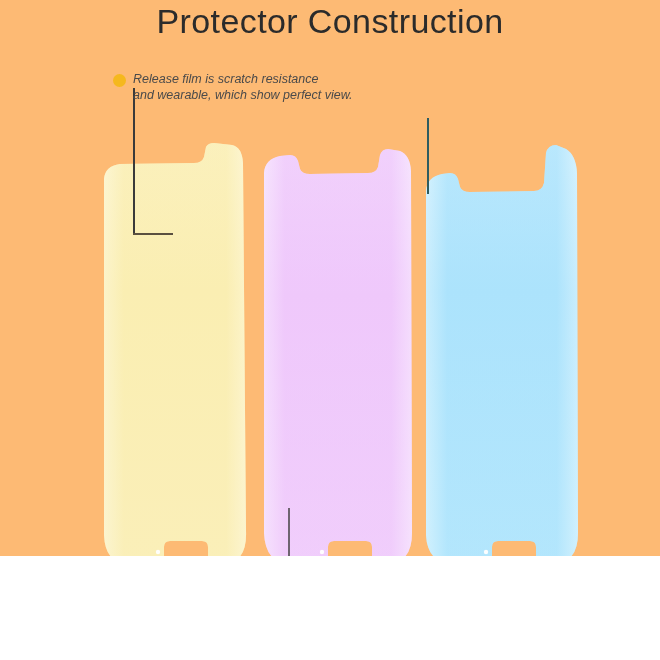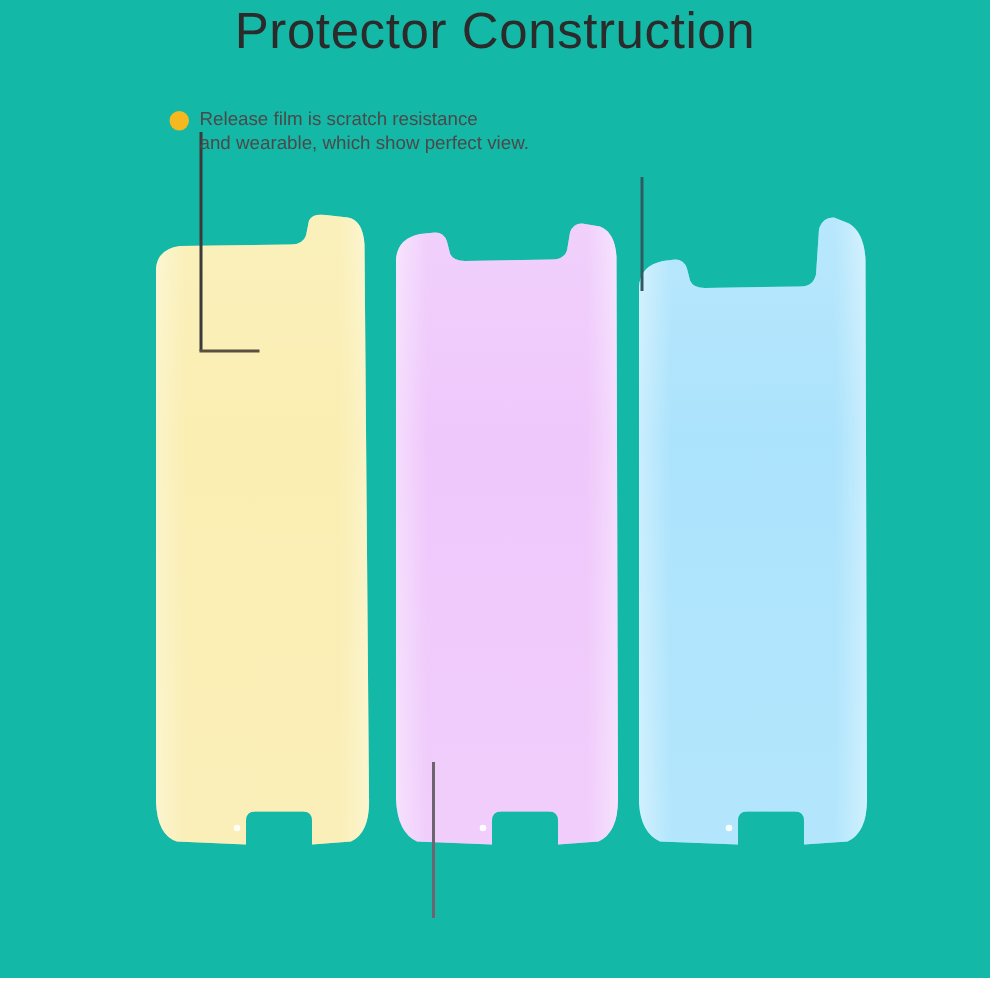--- a/index.html
+++ b/index.html
@@ -8,22 +8,22 @@
     padding: 0;
     background: #ffffff;
   }
   body {
     font-family: "Liberation Sans", sans-serif;
     -webkit-font-smoothing: antialiased;
   }
   #stage {
     position: relative;
     width: 660px;
-    height: 652px;
-    background: #14b8a6;
+    height: 556px;
+    background: #fdba74;
     overflow: hidden;
   }
 
   
   .title {
     position: absolute;
     left: 0;
     top: 2px;
     width: 660px;
     text-align: center;
@@ -31,20 +31,21 @@
     font-size: 34px;
     font-weight: 300;
     letter-spacing: 0.4px;
     color: #2b2b2b;
     white-space: nowrap;
   }
 
   
   .callout {
     position: absolute;
+    font-style: italic;
   }
   .callout-row {
     display: flex;
     align-items: flex-start;
   }
   .bullet-dot {
     flex: 0 0 auto;
     width: 13px;
     height: 13px;
     border-radius: 50%;

